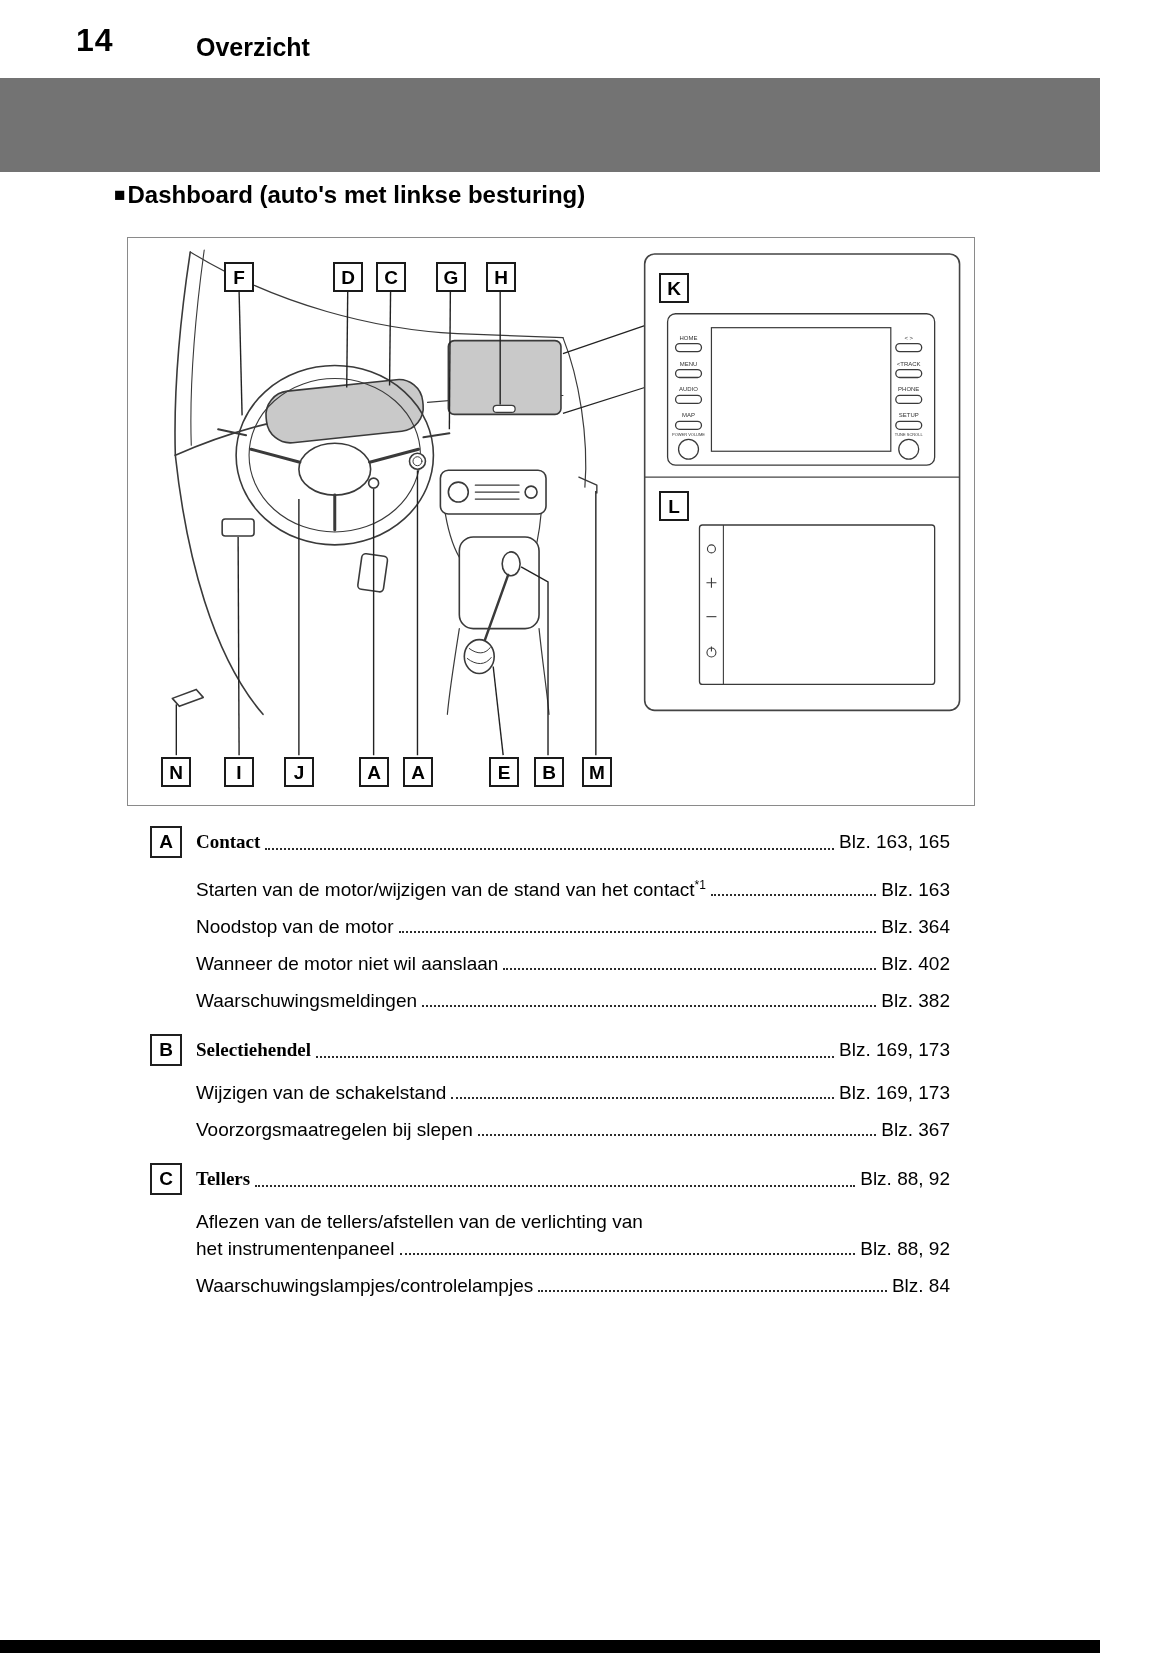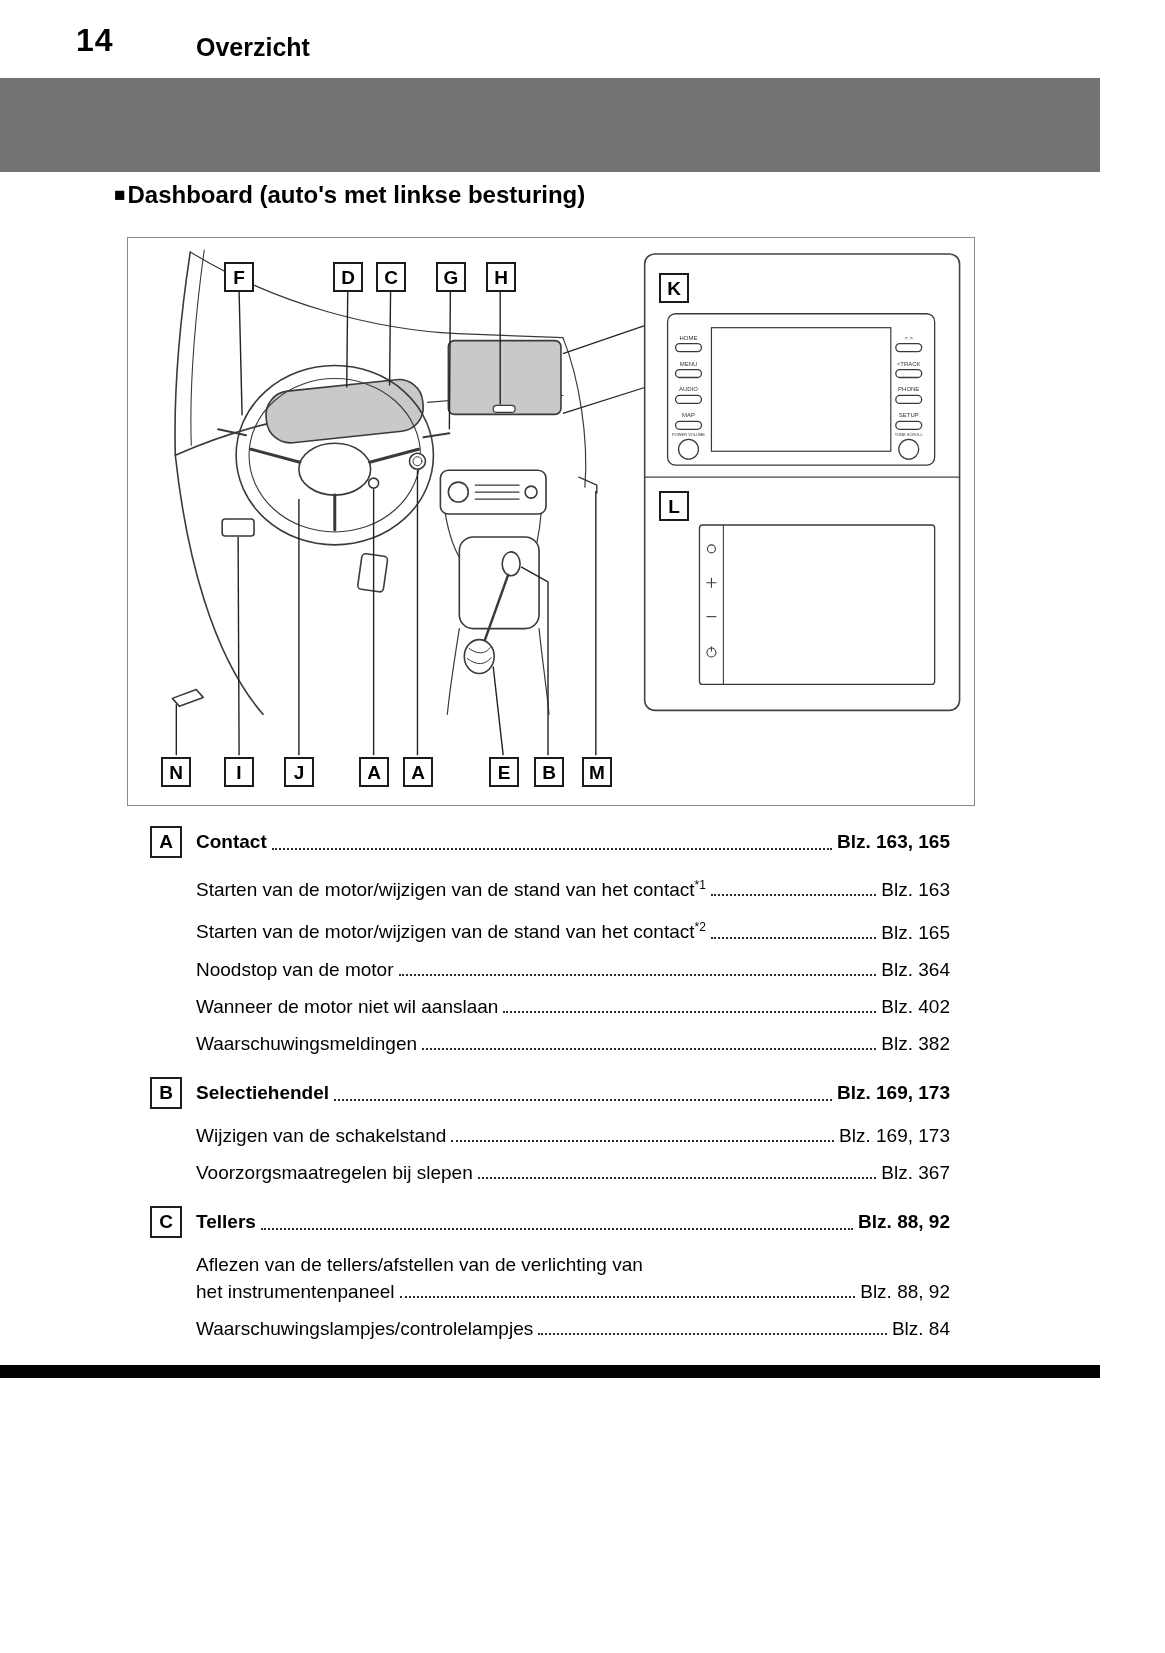--- a/index.html
+++ b/index.html
@@ -1,45 +1,45 @@
 <!DOCTYPE html>
 <html><head>
 <meta charset="utf-8">
 <style>
   * { box-sizing: border-box; }
   html,body { margin:0; padding:0; background:#ffffff; }
   body { font-family:"Liberation Sans", sans-serif; color:#000; }
-  .page { position:relative; width:1165px; height:1378px; background:#fff; overflow:hidden; }
+  .page { position:relative; width:1165px; height:1653px; background:#fff; overflow:hidden; }
 
   
   .page-number { position:absolute; left:76px; top:22px; font-size:32px; font-weight:700; letter-spacing:1px; }
   .header-title { position:absolute; left:196px; top:33px; font-size:25px; font-weight:700; }
   .gray-band { position:absolute; left:0; top:78px; width:1100px; height:94px; background:#737373; }
 
   .section-title { position:absolute; left:114px; top:181px; margin:0; font-size:24px; font-weight:700; display:flex; align-items:center; }
   .marker { font-size:19px; margin-right:2px; }
 
   
   .diagram-box { position:absolute; left:127px; top:237px; width:848px; height:569px; border:1px solid #8a8a8a; background:#fff; }
   .diagram-box svg { position:absolute; left:0; top:0; width:100%; height:100%; }
   .dlabel { position:absolute; width:30px; height:30px; border:2px solid #1a1a1a; background:#fff; display:flex; align-items:center; justify-content:center; font-size:19px; font-weight:700; line-height:1; }
 
   
   .index { position:absolute; left:150px; top:826px; width:800px; font-size:19px; line-height:22px; }
   .idx-section { margin-bottom:22px; }
   .idx-header { display:flex; align-items:center; margin-bottom:16px; }
   .letter-box { width:32px; height:32px; border:2px solid #1f1f1f; display:flex; align-items:center; justify-content:center; font-weight:700; font-size:19px; margin-right:14px; flex:0 0 auto; background:#fff; }
-  .idx-title { font-weight:700; white-space:nowrap; }
+  .idx-title { font-weight:700; white-space:nowrap;font-family:Liberation Serif, serif; }
   .idx-header .dots { align-self:flex-end; margin-bottom:8px; }
   .idx-item { display:flex; align-items:flex-end; margin:0 0 15px 46px; }
   .item-pre { margin:0 0 5px 46px; }
   .idx-block .idx-item { margin-left:46px; }
   .dots { flex:1 1 auto; min-width:20px; border-bottom:2px dotted #2b2b2b; margin:0 5px 5px 5px; }
   .idx-page { white-space:nowrap; }
-  .bold { font-weight:700; }
+  .bold { font-weight:400; }
   .item-text { white-space:nowrap; }
   sup { font-size:12px; }
 
   .bottom-bar { position:absolute; left:0; bottom:0; width:1100px; height:13px; background:#000; }
 
   text { font-family:"Liberation Sans", sans-serif; }
 </style>
 </head>
 <body>
 
@@ -203,25 +203,20 @@
         <span class="idx-title">Contact</span>
         <span class="dots"></span>
         <span class="idx-page bold">Blz. 163, 165</span>
       </div>
       <div class="idx-item">
         <span class="item-text"><span>Starten van de motor/wijzigen van de stand van het contact</span><sup>*1</sup></span>
         <span class="dots"></span>
         <span class="idx-page">Blz. 163</span>
       </div>
       <div class="idx-item">
-        <span class="item-text"><span>Starten van de motor/wijzigen van de stand van het contact</span><sup>*2</sup></span>
-        <span class="dots"></span>
-        <span class="idx-page">Blz. 165</span>
-      </div>
-      <div class="idx-item">
         <span class="item-text">Noodstop van de motor</span>
         <span class="dots"></span>
         <span class="idx-page">Blz. 364</span>
       </div>
       <div class="idx-item">
         <span class="item-text">Wanneer de motor niet wil aanslaan</span>
         <span class="dots"></span>
         <span class="idx-page">Blz. 402</span>
       </div>
       <div class="idx-item">

